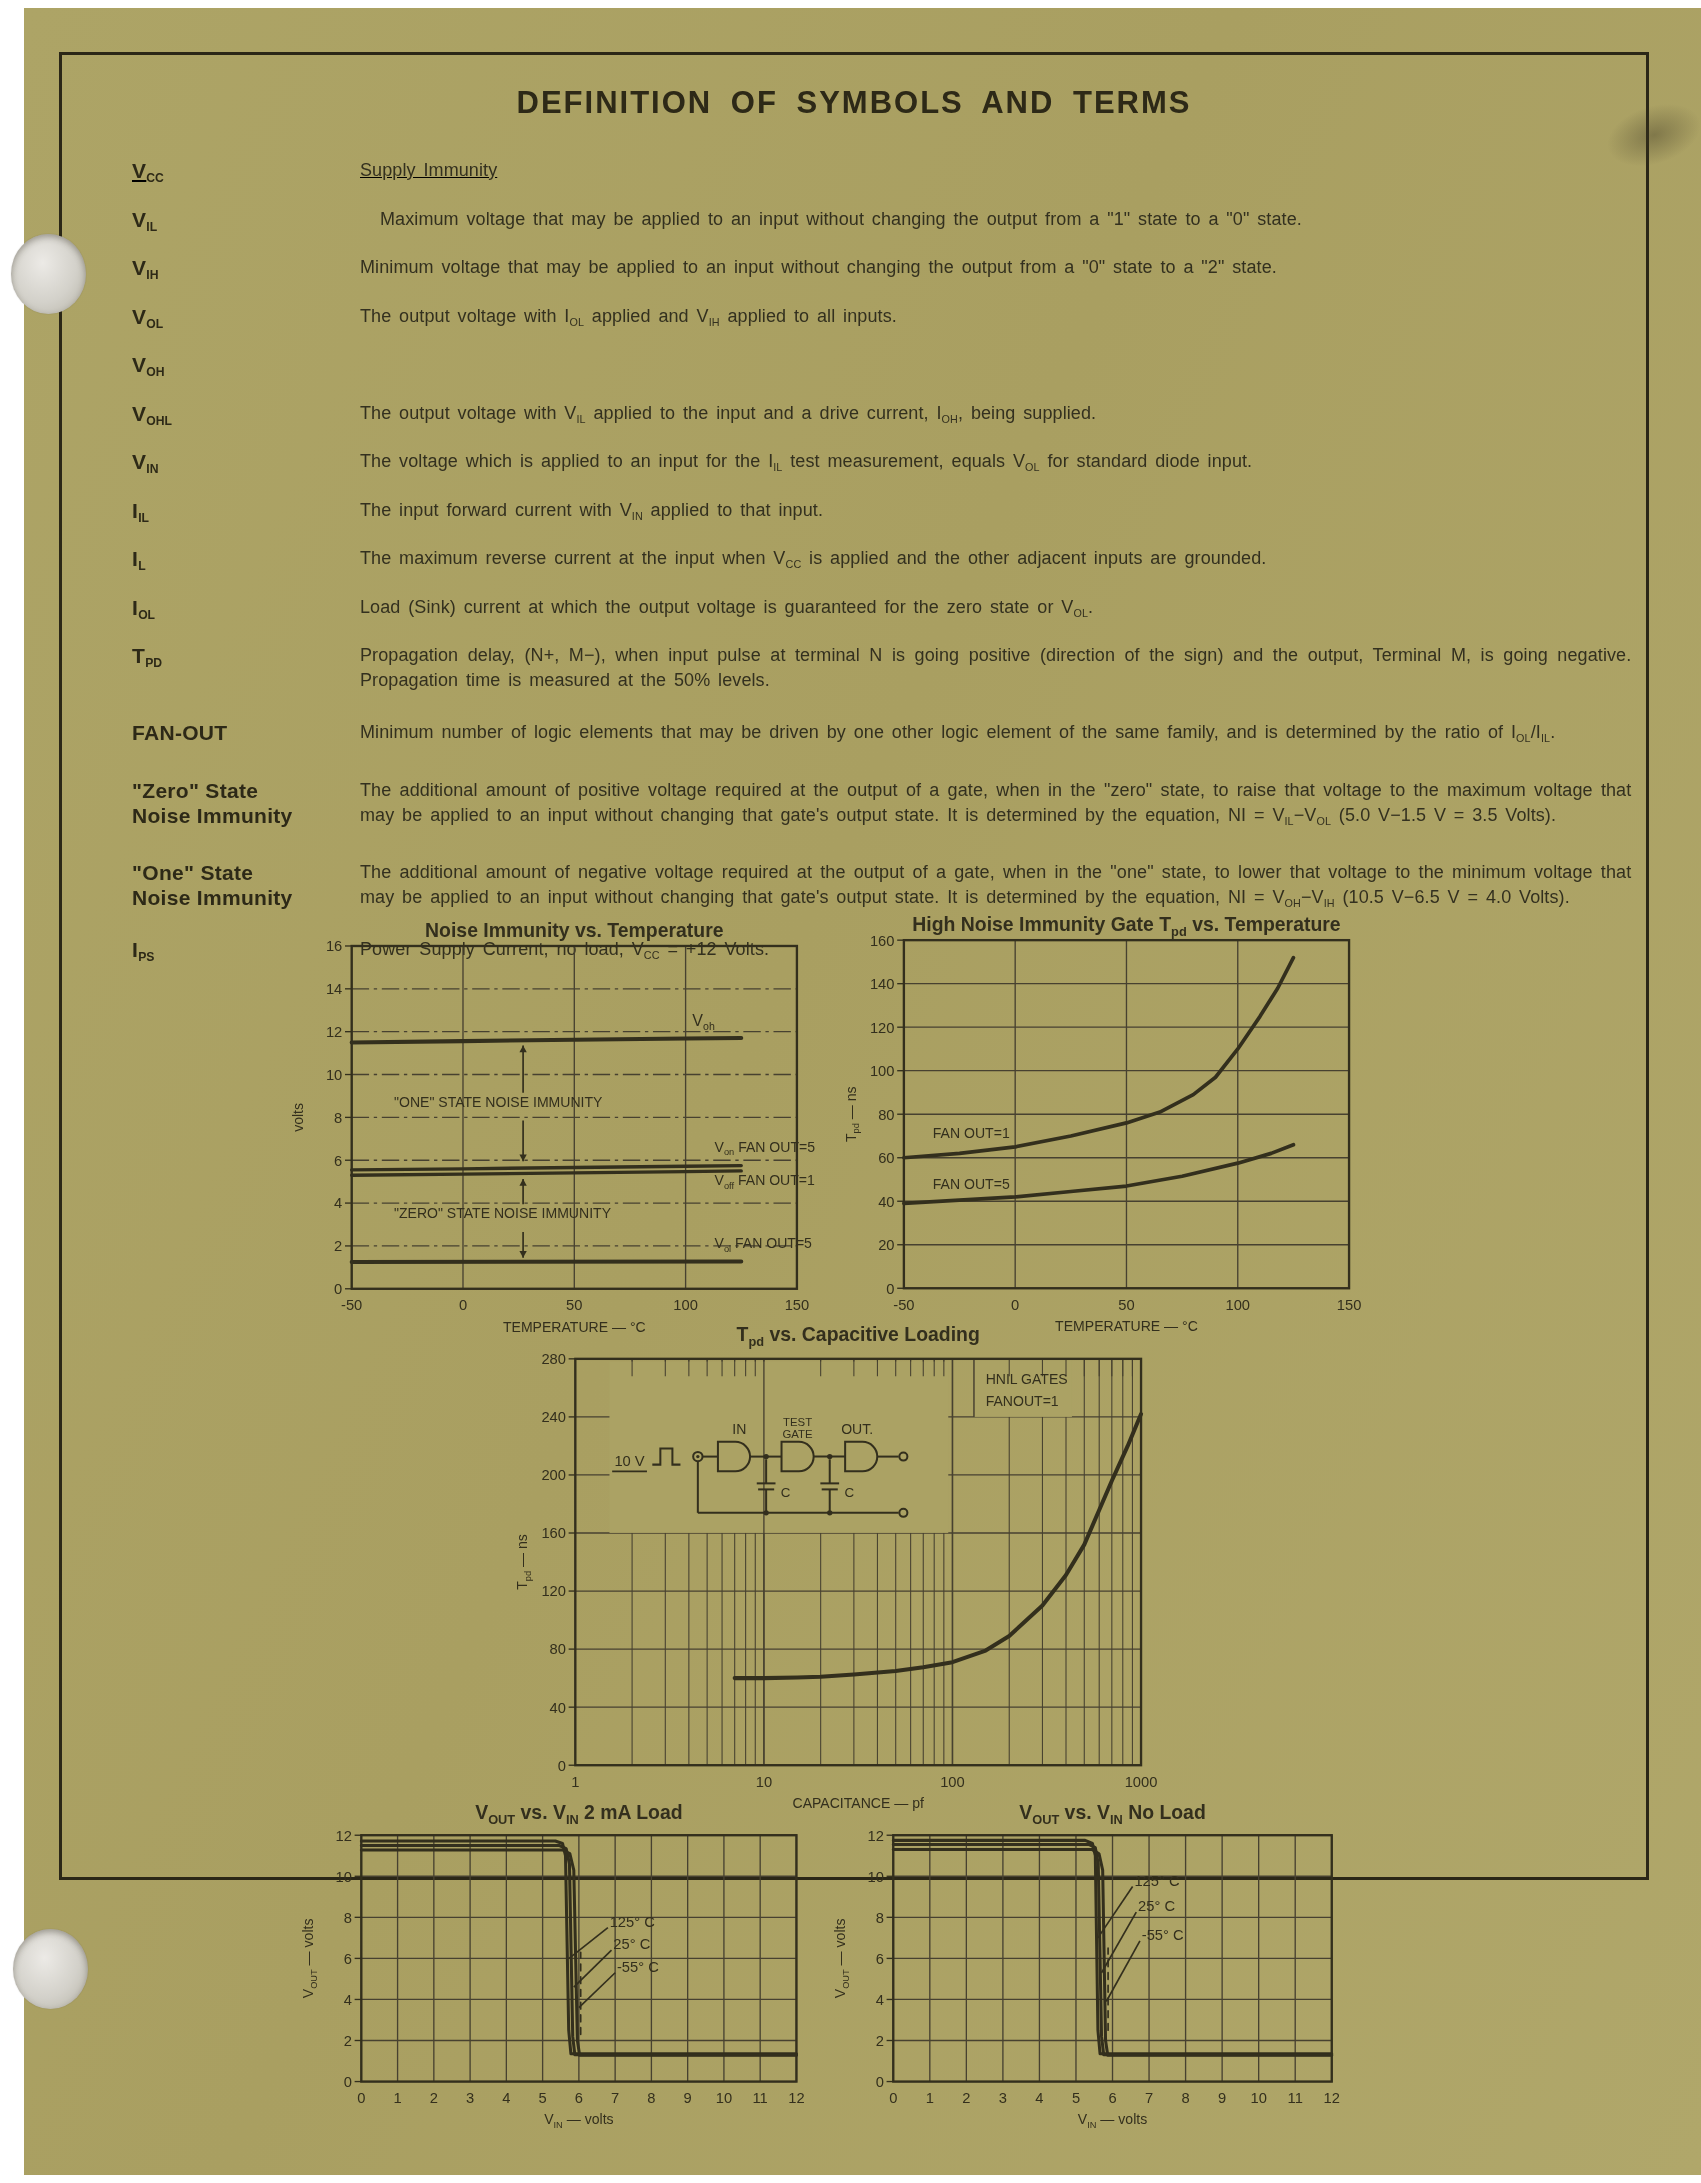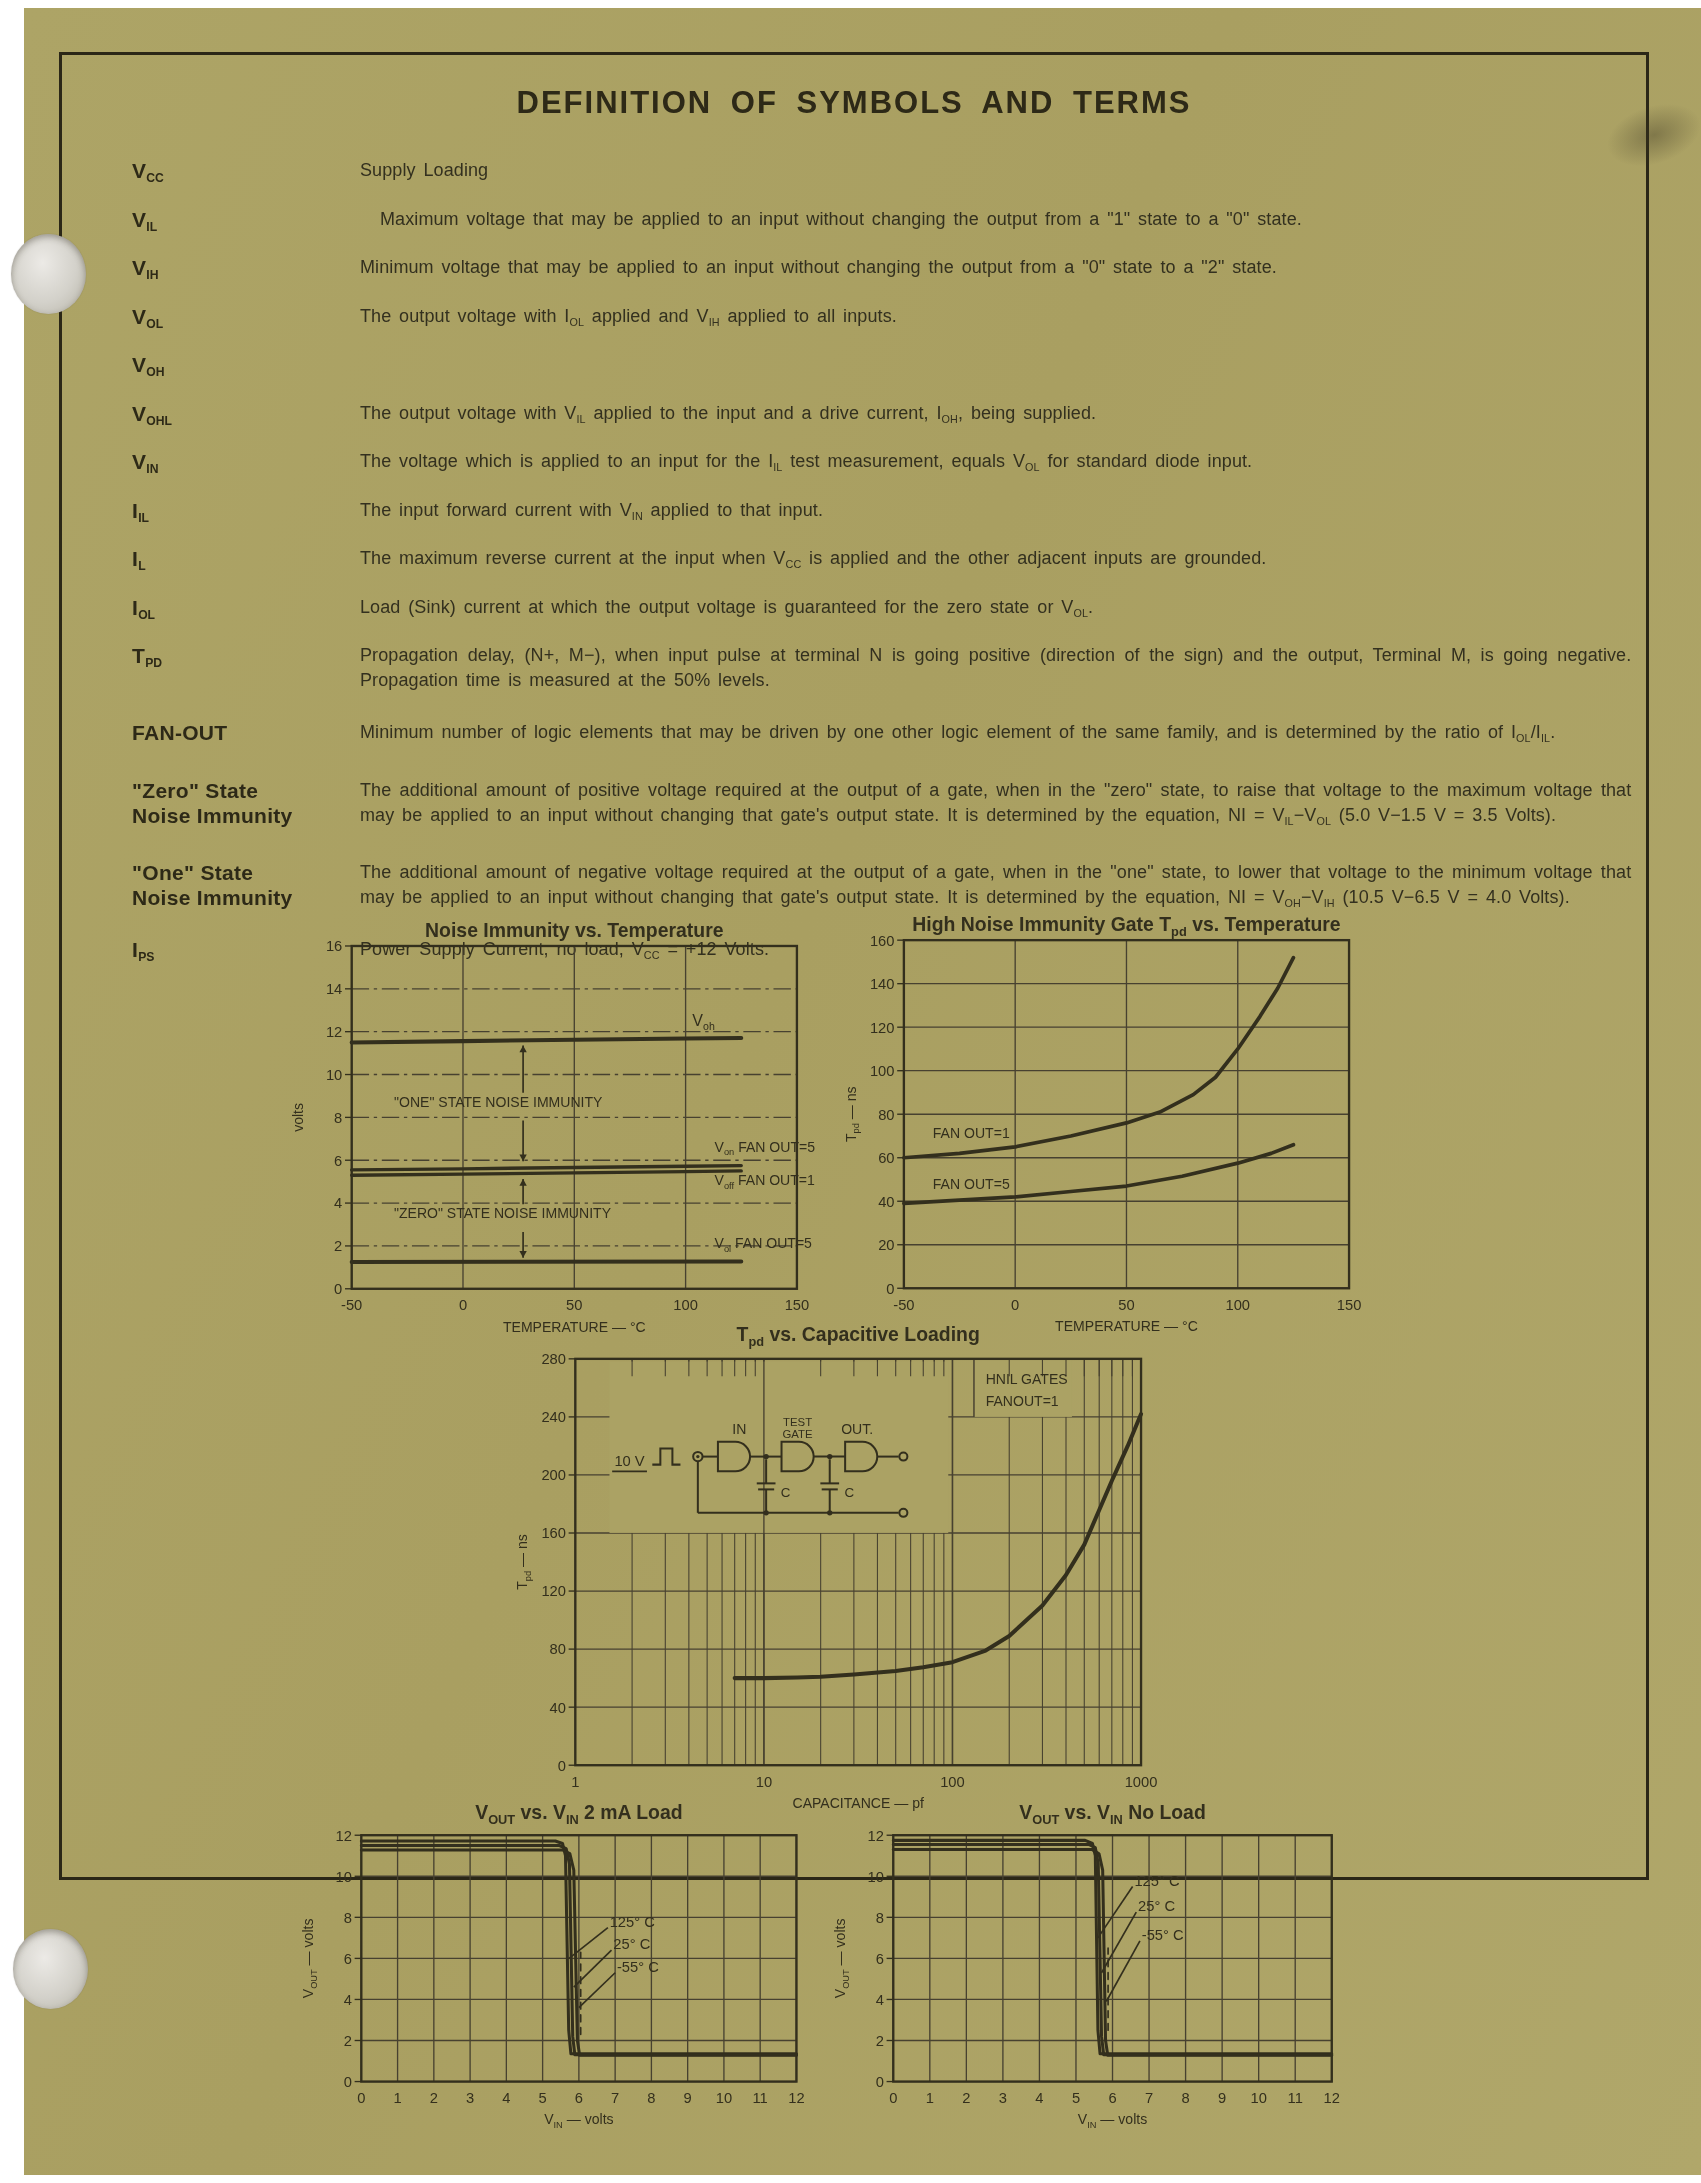--- a/index.html
+++ b/index.html
@@ -48,23 +48,23 @@
     transform:rotate(-18deg);
   }
 </style>
 </head>
 <body>
 
 <div class="paper">
   <div class="frame">
     <h1 class="title">DEFINITION OF SYMBOLS AND TERMS</h1>
     <div class="defs" id="defs">
-        <div class="def-row" style="margin-bottom: 16px;">
+        <div class="def-row" style="margin-bottom: 16px; text-decoration: underline;">
           <div class="term">V<sub>CC</sub></div>
-          <div class="def">Supply Loading</div>
+          <div class="def">Supply Immunity</div>
         </div>
         <div class="def-row" style="margin-bottom: 16px; gap: 20px;">
           <div class="term">V<sub>IL</sub></div>
           <div class="def">Maximum voltage that may be applied to an input without changing the output from a "1" state to a "0" state.</div>
         </div>
         <div class="def-row" style="margin-bottom: 16px;">
           <div class="term">V<sub>IH</sub></div>
           <div class="def">Minimum voltage that may be applied to an input without changing the output from a "0" state to a "2" state.</div>
         </div>
         <div class="def-row" style="margin-bottom: 16px;">

